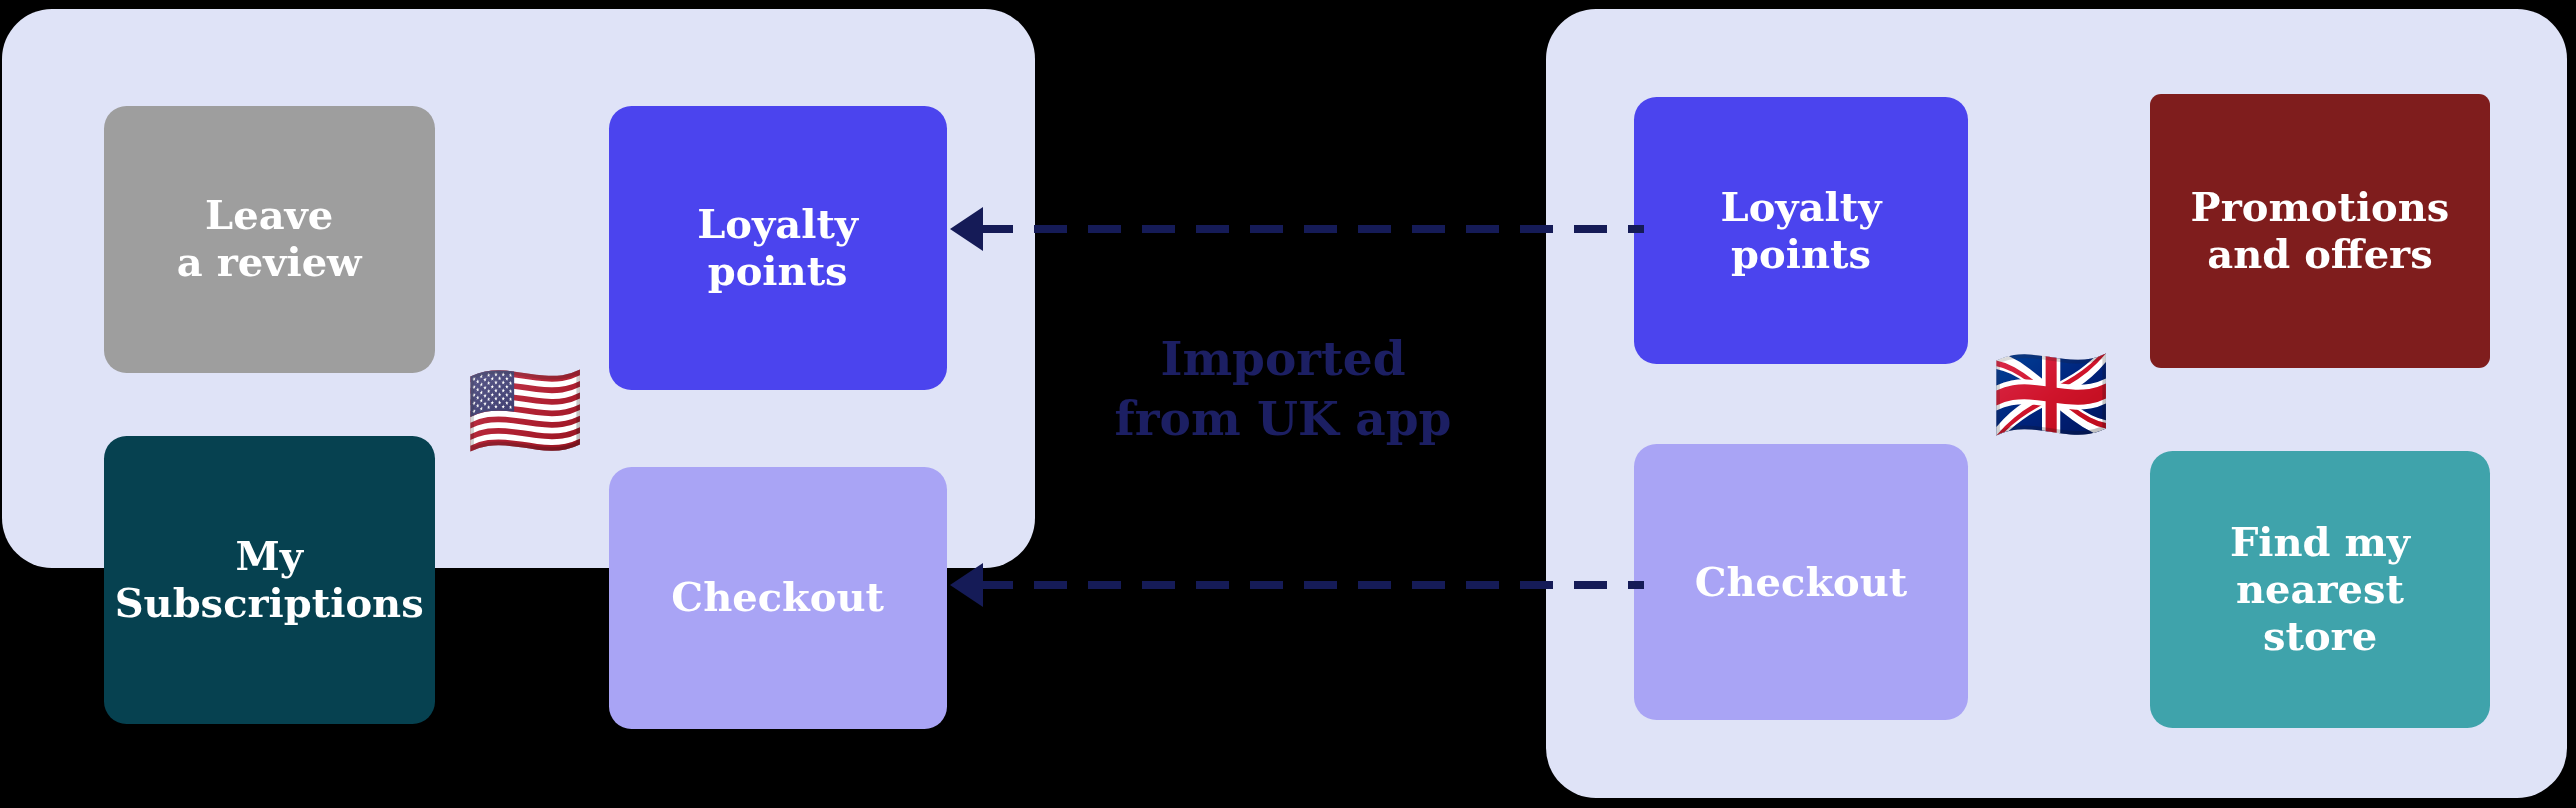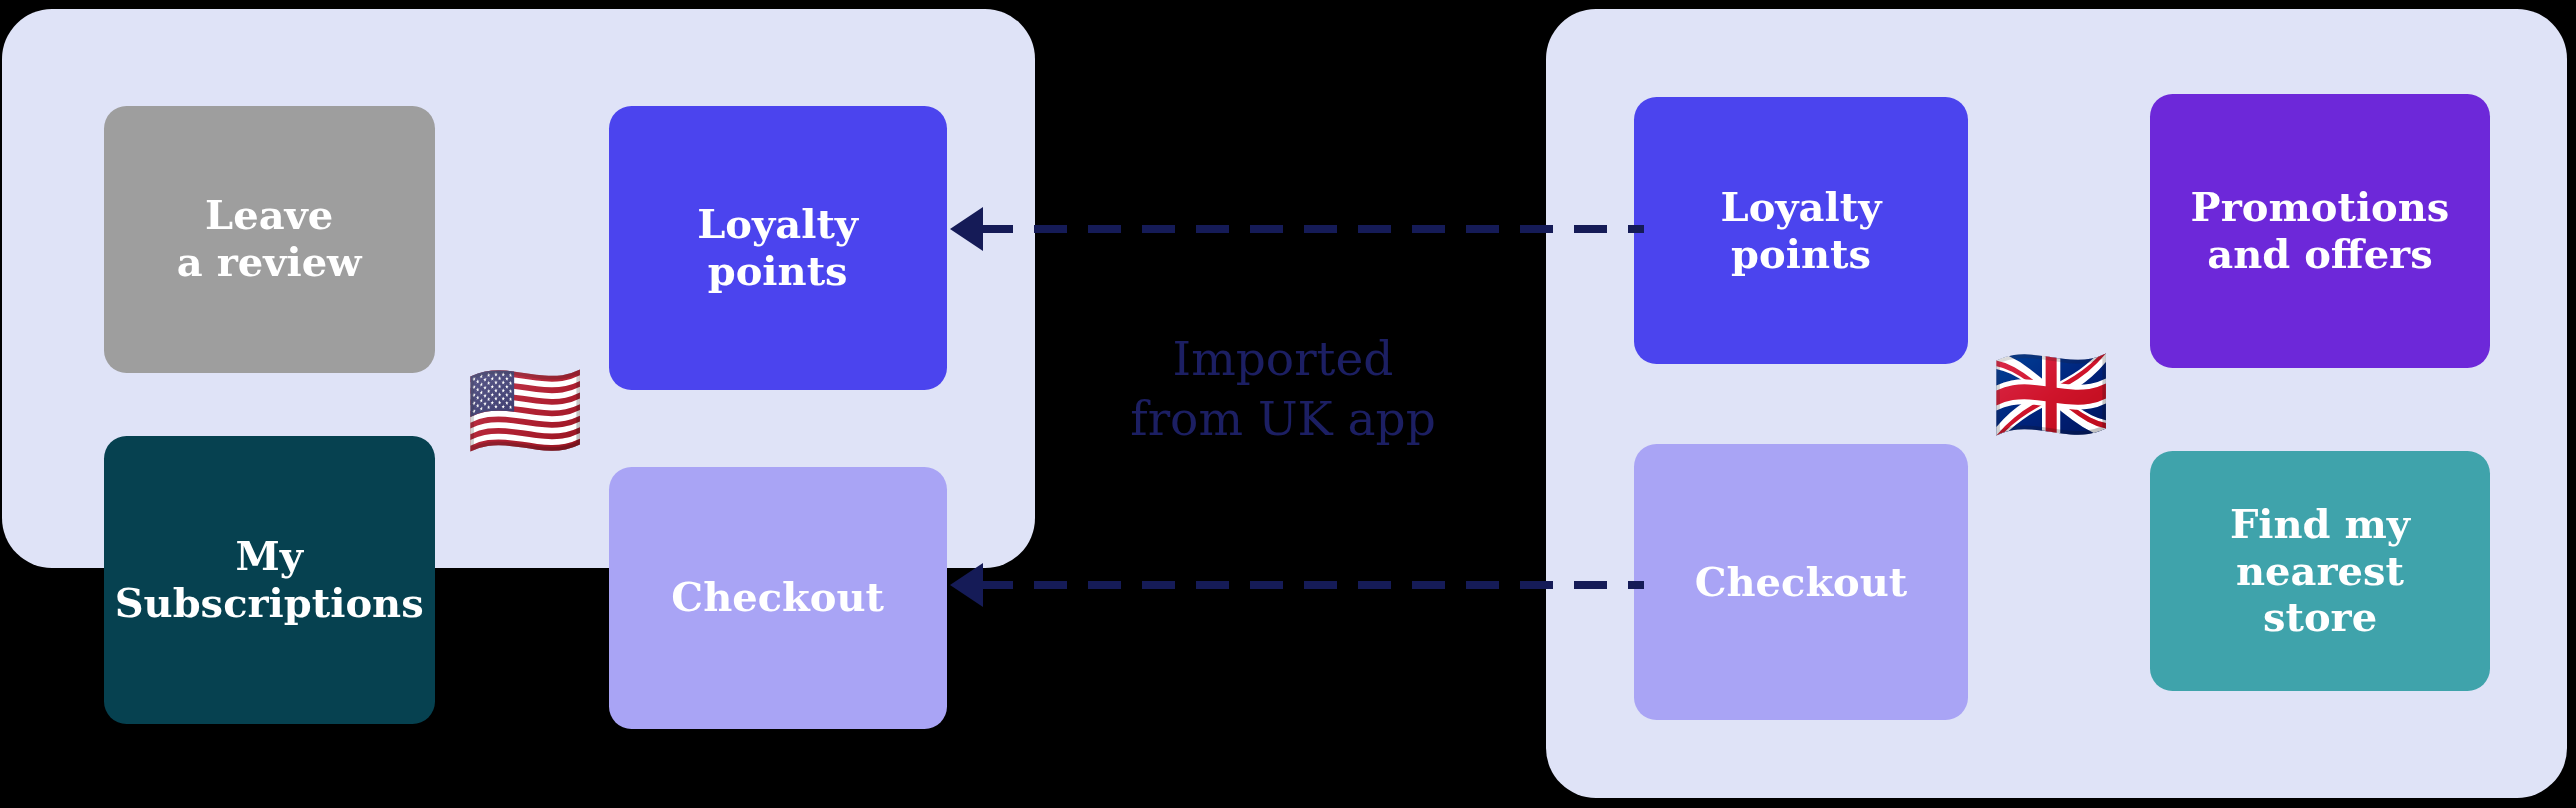--- a/index.html
+++ b/index.html
@@ -45,23 +45,23 @@
   }
 
   
   #card-leave-a-review  { left: 102px; top: 97px; width: 331px; height: 267px; background: #9e9e9e; font-size: 40px; }
   #card-loyalty-us      { left: 607px; top: 97px; width: 338px; height: 284px; background: #4b44ee; font-size: 40px; }
   #card-my-subs         { left: 102px; top: 427px; width: 331px; height: 288px; background: #064150; font-size: 40px; }
   #card-checkout-us     { left: 607px; top: 458px; width: 338px; height: 262px; background: #a9a4f5; font-size: 40px; }
 
   
   #card-loyalty-uk      { left: 1634px; top: 97px; width: 334px; height: 267px; background: #4b44ee; font-size: 40px; }
-  #card-promotions      { left: 2150px; top: 94px; width: 340px; height: 274px; background: #6d28d9; font-size: 40px; }
+  #card-promotions      { left: 2150px; top: 94px; width: 340px; height: 274px; background: #7f1d1d; font-size: 40px; border-radius: 11px; }
   #card-checkout-uk     { left: 1634px; top: 444px; width: 334px; height: 276px; background: #a9a4f5; font-size: 40px; }
-  #card-find-store      { left: 2150px; top: 451px; width: 340px; height: 240px; background: #3fa3ab; font-size: 40px; }
+  #card-find-store      { left: 2150px; top: 451px; width: 340px; height: 277px; background: #3fa3ab; font-size: 40px; }
 
   
   .flag {
     position: absolute;
     line-height: 1;
     user-select: none;
   }
   #flag-us { left: 465px;  top: 354px; font-size: 95px; }
   #flag-uk { left: 1992px; top: 347px; font-size: 95px; }
 
@@ -93,21 +93,21 @@
   }
 
   
   #import-caption {
     position: absolute;
     left: 1066px;
     top: 329px;
     width: 434px;
     text-align: center;
     color: #1c1f63;
-    font-weight: normal;
+    font-weight: bold;
     font-size: 47px;
     line-height: 1.28;
     white-space: pre-line;
   }
 </style>
 </head>
 <body>
 
 <div id="stage">
 

